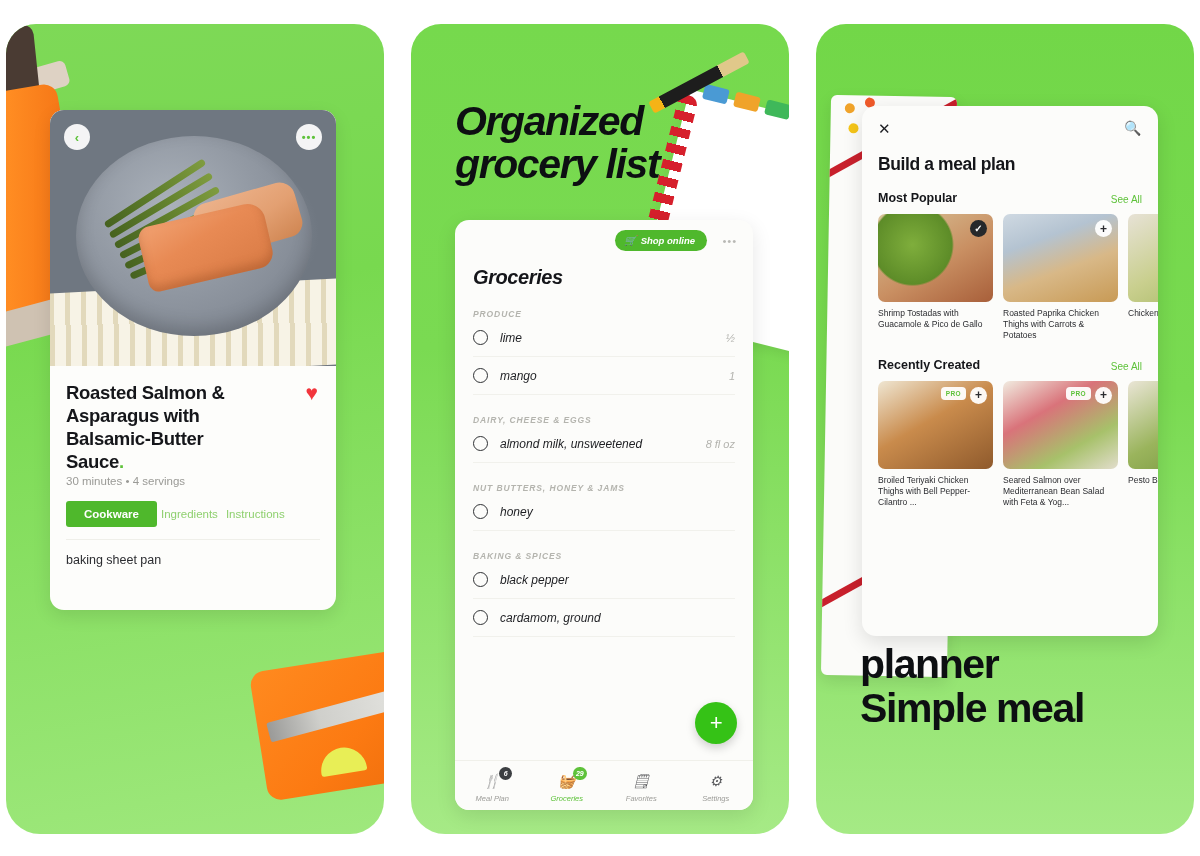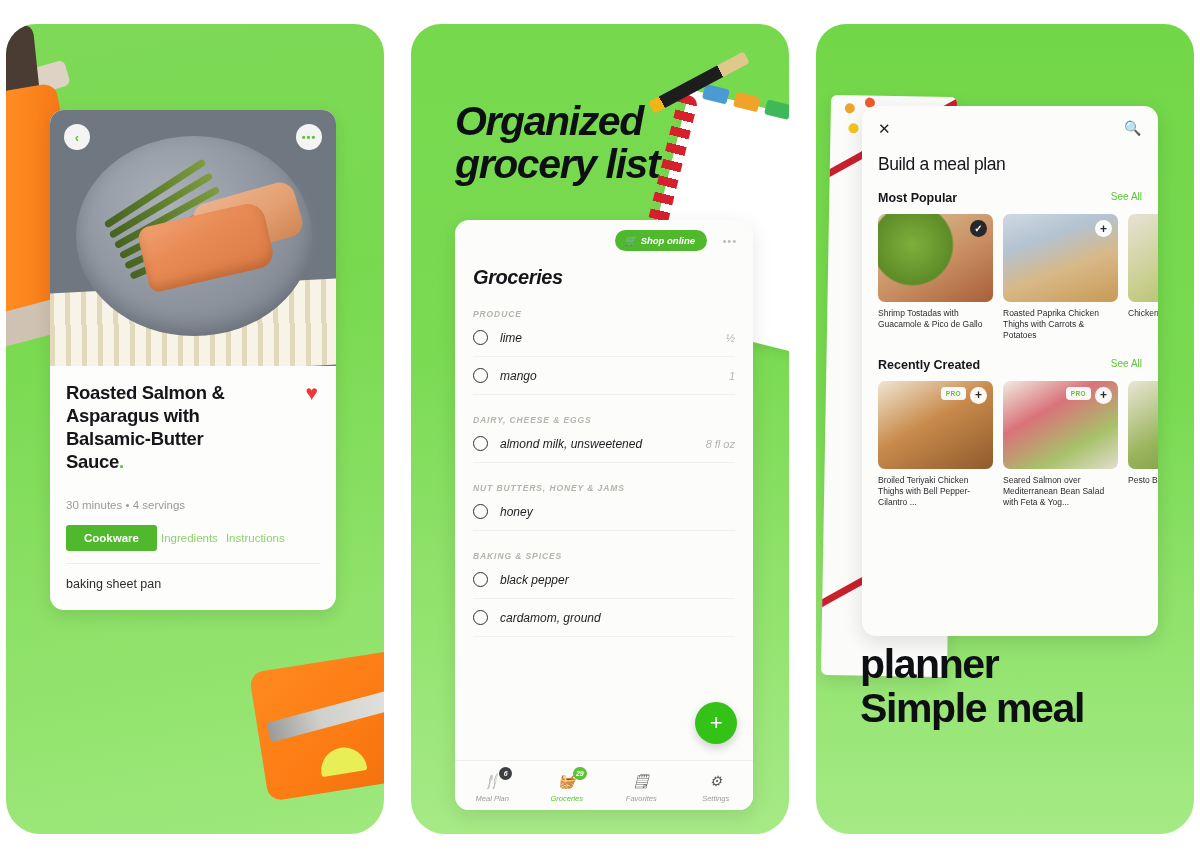--- a/index.html
+++ b/index.html
@@ -151,21 +151,21 @@
   .recipe-body { padding: 16px 16px 0 16px; position: relative; }
   .recipe-title {
     font-size: 18.5px; font-weight: bold; line-height: 1.24;
     color: #15161a; letter-spacing: -.3px; max-width: 200px;
   }
   .recipe-title .dot { color: #5ec23a; }
   .heart-icon {
     position: absolute; right: 18px; top: 16px;
     color: #f2353c; font-size: 21px; line-height: 1;
   }
-  .recipe-meta { margin-top: 25px; font-size: 11.5px; color: #9a9a96; }
+  .recipe-meta { margin-top: 1px; font-size: 11.5px; color: #9a9a96; }
   .tabs { display: flex; margin-top: 14px; align-items: stretch; }
   .tab {
     font-size: 11.5px; padding: 7px 4px;
     color: #8fd06f; text-align: center;
   }
   .tab.active {
     background: #4fb82c; color: #ffffff; border-radius: 3px;
     font-weight: bold; padding: 7px 18px;
   }
   .cookware-row {
@@ -292,24 +292,24 @@
     position: absolute; left: 46px; top: 82px;
     width: 296px; height: 530px;
     background: #fcfcfa;
     border-radius: 14px;
     box-shadow: 0 6px 20px rgba(0,0,0,.12);
     overflow: hidden;
   }
   .pc-head { position: relative; padding: 14px 16px 0 16px; }
   .pc-close { font-size: 15px; color: #1d1e22; }
   .pc-search { position: absolute; right: 16px; top: 14px; font-size: 14px; color: #1d1e22; }
-  .pc-title { margin-top: 16px; font-size: 17.5px; font-weight: normal; color: #15161a; letter-spacing: -.4px; }
+  .pc-title { margin-top: 16px; font-size: 17.5px; font-weight: bold; color: #15161a; letter-spacing: -.4px; }
 
   .sec-head {
-    display: flex; justify-content: space-between; align-items: flex-start;
+    display: flex; justify-content: space-between; align-items: flex-end;
     padding: 0 16px; margin-top: 16px;
   }
   .sec-title { font-size: 12.5px; font-weight: bold; color: #15161a; }
   .see-all { font-size: 10px; color: #5ec23a; }
 
   .card-row { display: flex; gap: 10px; padding: 0 0 0 16px; margin-top: 9px; }
   .rcard { width: 115px; flex: 0 0 auto; }
   .rthumb {
     position: relative; width: 115px; height: 88px;
     border-radius: 7px; overflow: hidden;

